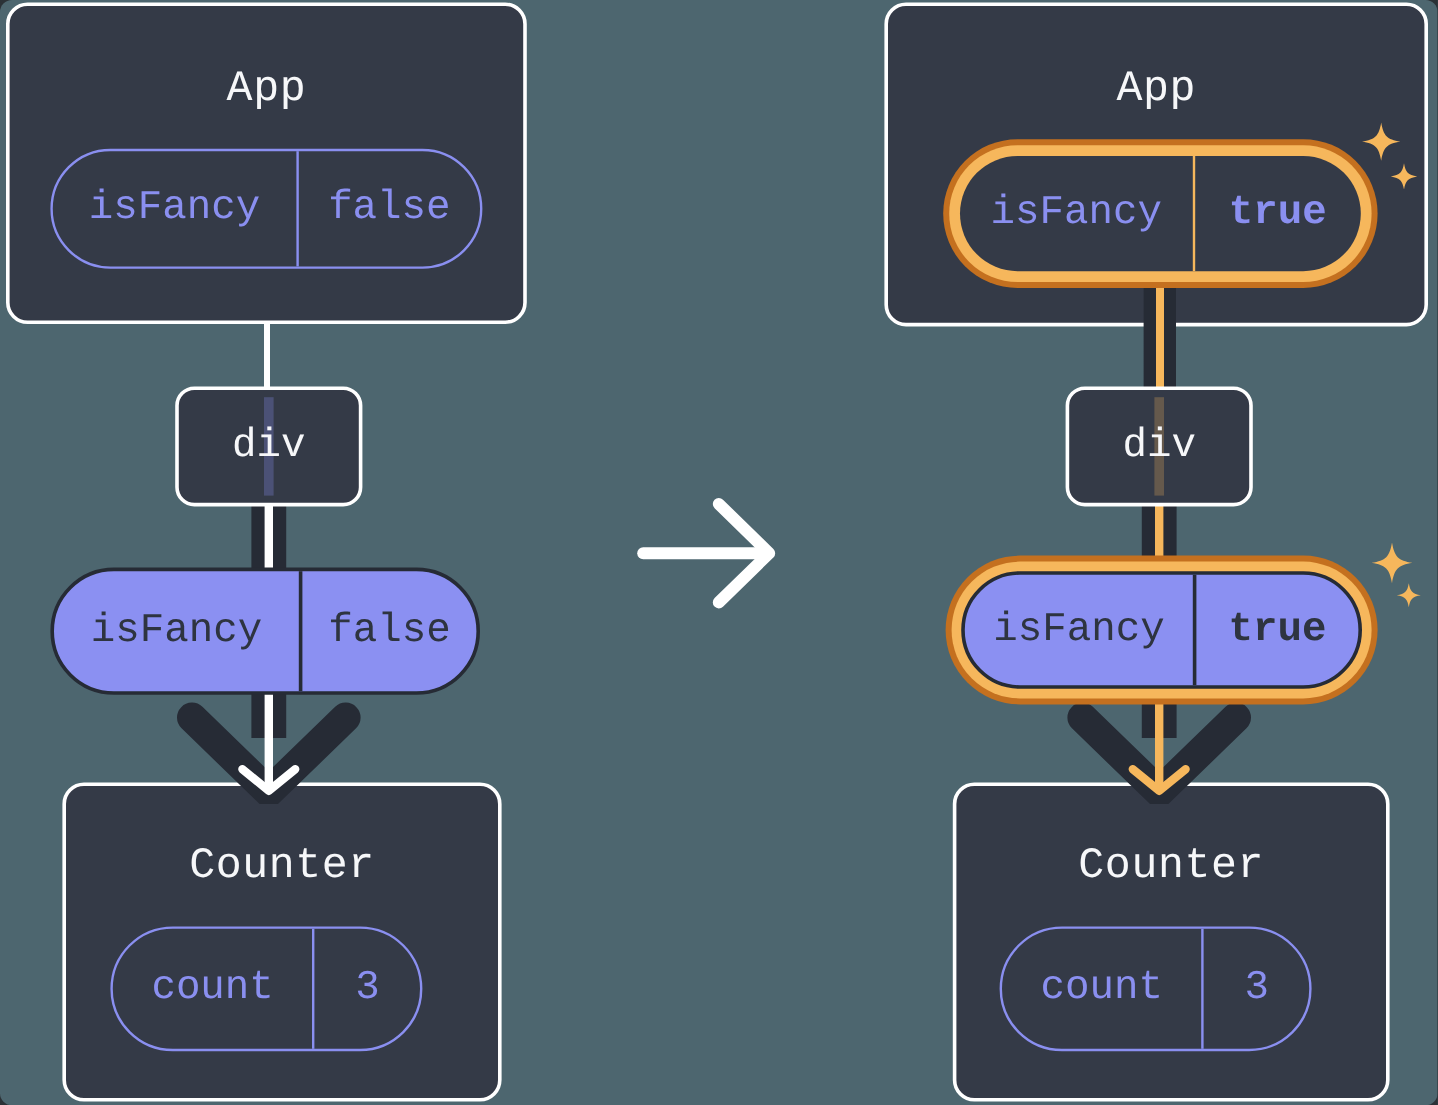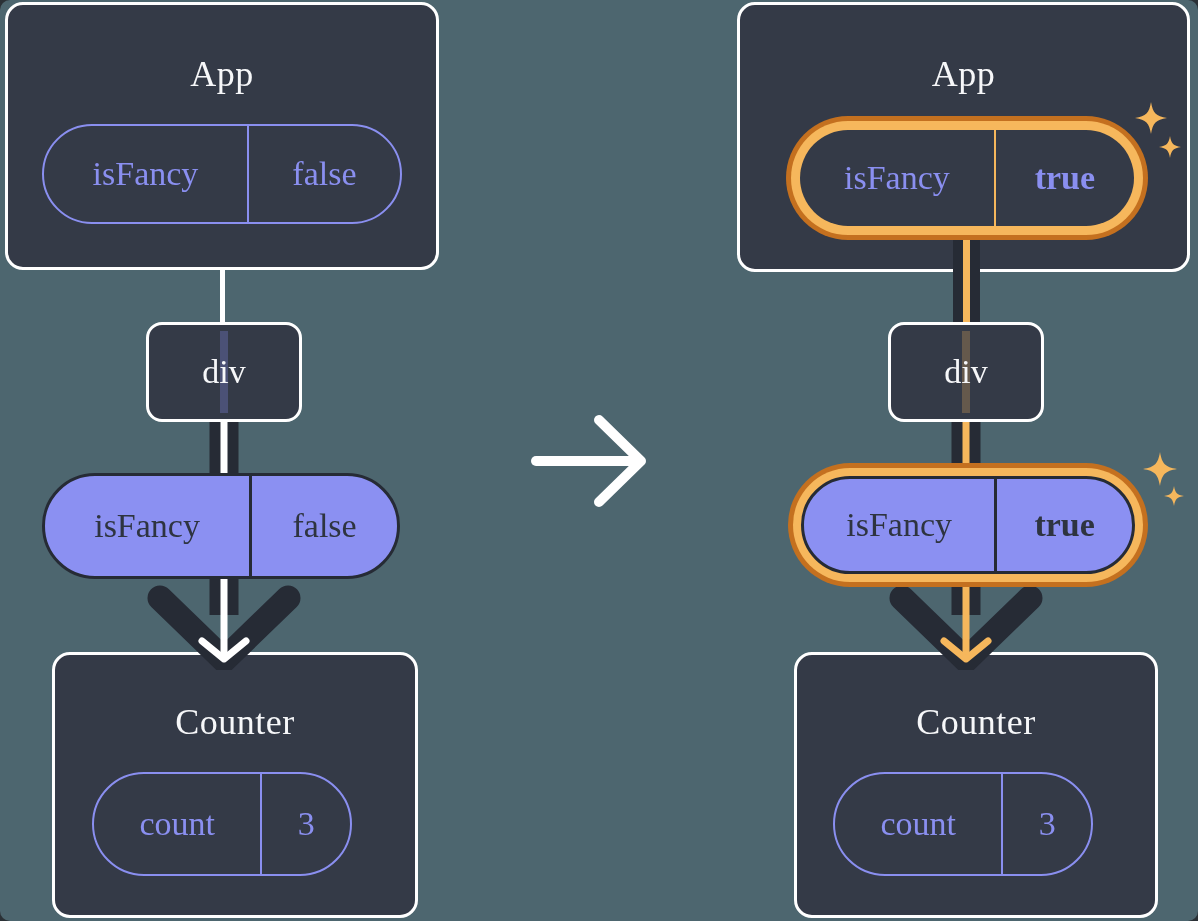--- a/index.html
+++ b/index.html
@@ -1,19 +1,19 @@
 <!DOCTYPE html>
 <html style="--background: #4D666F; --card_bg: #343A47; --card_border: #FFFFFF; --purple: #8A8FF0; --purple_fill: #8B90F2; --ink_dark: #262B35; --text_light: #F6F7F9; --text_dark: #2E3440; --orange_light: #F6B75C; --orange_dark: #C4701F;"><head>
 <meta charset="utf-8">
 <style>
   html,body{margin:0;padding:0;background:#2b3136;}
   .stage{
     position:relative;width:1198px;height:921px;overflow:hidden;
     background:var(--background);border-radius:10px;
-    font-family:Liberation Serif, serif;
+    font-family:Liberation Mono, monospace;
   }
   .card{position:absolute;box-sizing:border-box;background:var(--card_bg);
     border:3px solid var(--card_border);border-radius:18px;z-index:1;}
   .card-title{position:absolute;text-align:center;color:var(--text_light);
     font-size:36px;font-weight:500;z-index:2;letter-spacing:.5px;}
   .divbox{position:absolute;box-sizing:border-box;background:var(--card_bg);
     border:3px solid var(--card_border);border-radius:16px;z-index:3;
     display:flex;align-items:center;justify-content:center;
     color:var(--text_light);font-size:34px;}
   .faint-strip{position:absolute;left:calc(50% - 4px);top:6px;bottom:6px;width:8px;z-index:0;}

